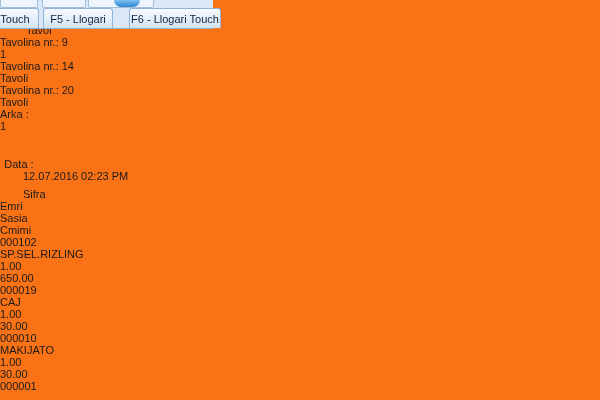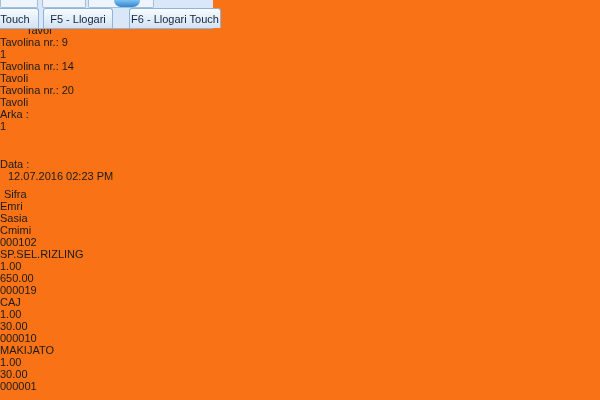--- a/index.html
+++ b/index.html
@@ -106,28 +106,28 @@
     <div class="pad">Tavoli</div>
   </div>
 
   <div class="dialog">
     <div class="lbl" style="left:36px;top:-12px;">Arka :</div>
     <div class="fld" style="left:70px;top:-12px;width:43px;height:19px;justify-content:center;">
       <span>1</span>
     </div>
     <div class="fld" style="left:118px;top:-12px;width:100px;height:19px;"></div>
 
-    <div class="lbl" style="left:30px;top:14px;width:38px;text-align:left;">Data :</div>
-    <div class="fld" style="left:71px;top:11px;width:147px;height:18px;padding-left:8px;">
+    <div class="lbl" style="left:30px;top:14px;width:38px;text-align:center;">Data :</div>
+    <div class="fld" style="left:71px;top:11px;width:147px;height:18px;padding-left:23px;">
       <span>12.07.2016 02:23 PM</span>
     </div>
 
     <div class="grid">
       <div class="ghead">
-        <div class="gcell cSifra" style="padding-left:4px;">Sifra</div>
+        <div class="gcell cSifra" style="padding-left:23px;">Sifra</div>
         <div class="gcell cEmri">Emri</div>
         <div class="gcell cSasia">Sasia</div>
         <div class="gcell cCmimi">Cmimi</div>
       </div>
       <div class="grow">
         <div class="gcell cSifra">000102</div>
         <div class="gcell cEmri">SP.SEL.RIZLING</div>
         <div class="gcell cSasia">1.00</div>
         <div class="gcell cCmimi">650.00</div>
       </div>

